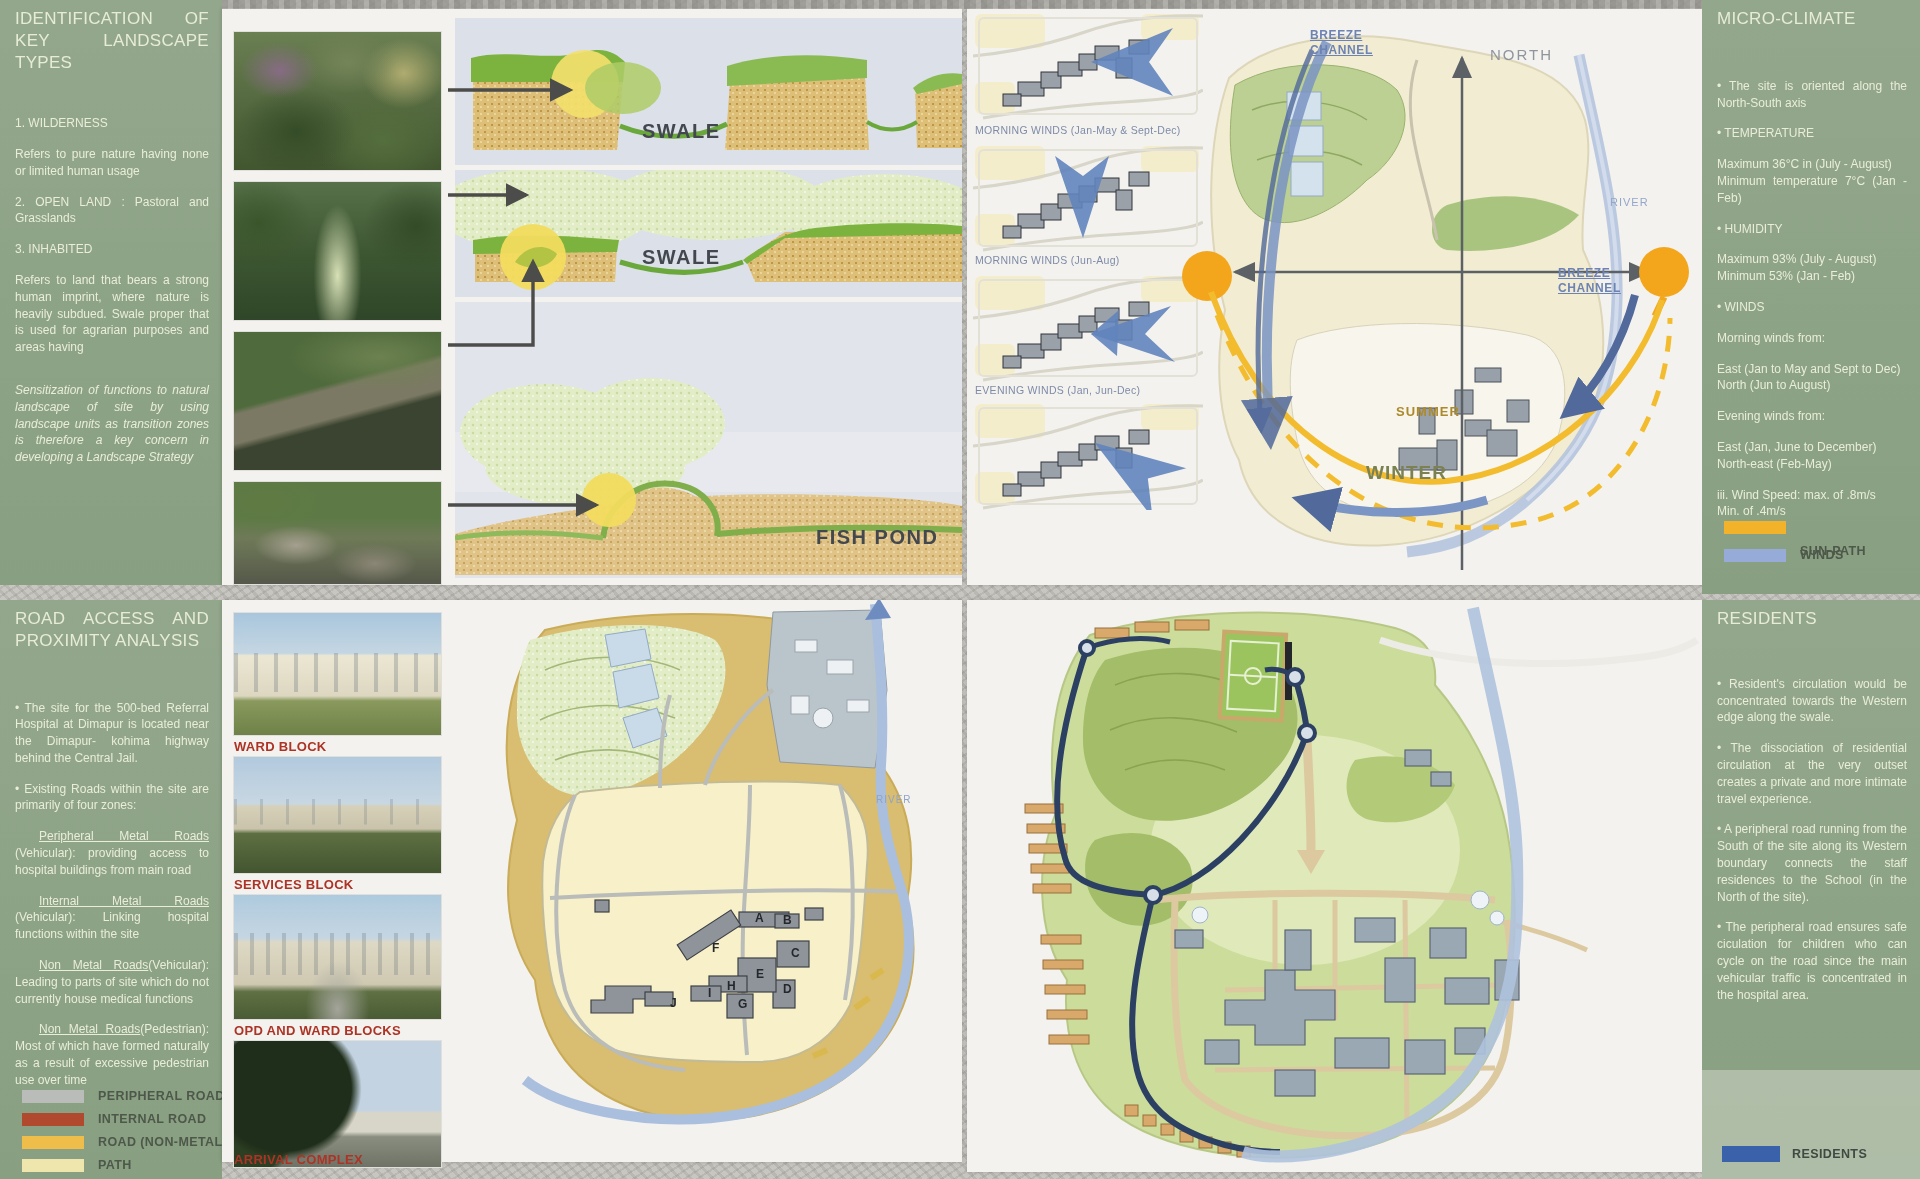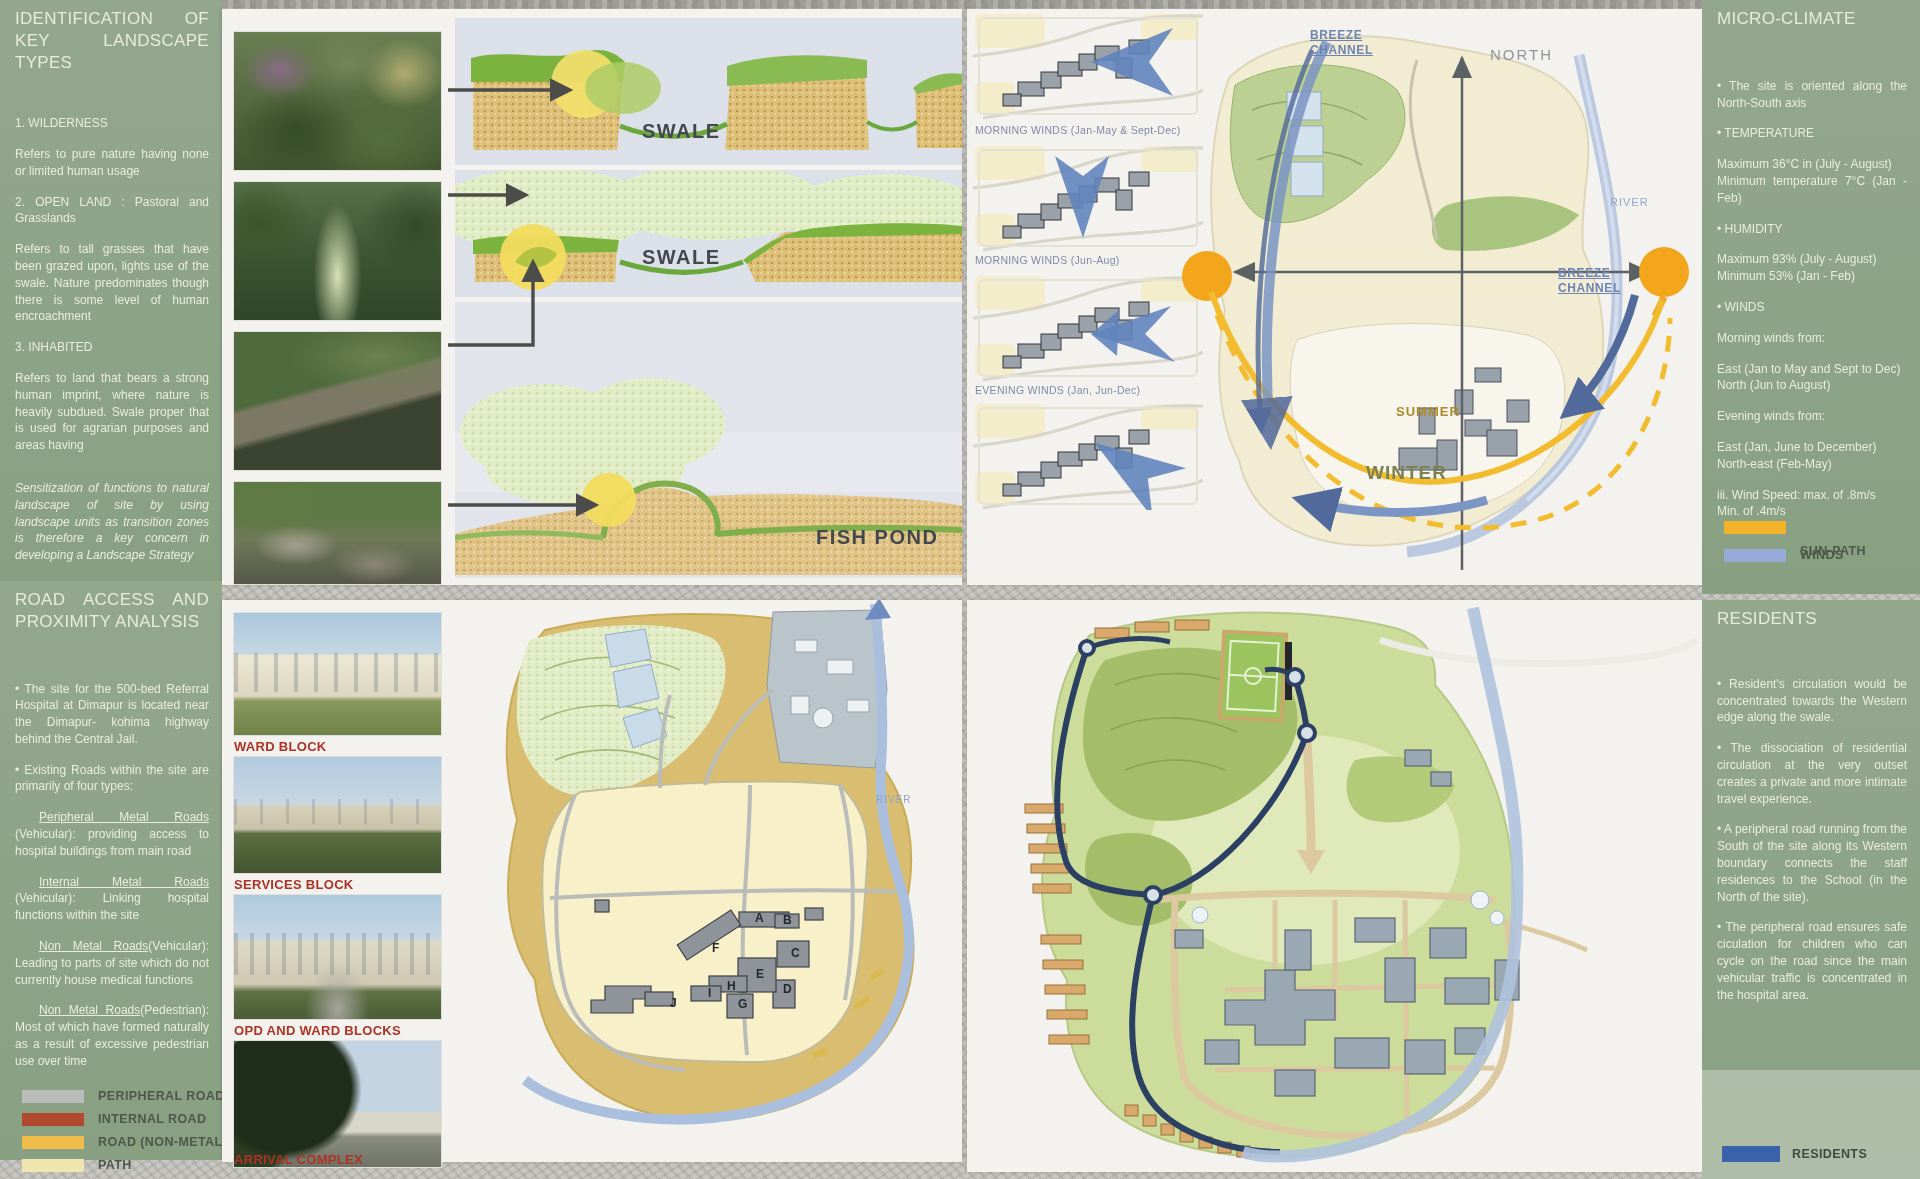--- a/index.html
+++ b/index.html
@@ -115,21 +115,20 @@
         <rect x="6" y="8" rx="5" width="218" height="96" fill="none" stroke="#e3e0d6" stroke-width="2"></rect>
       </g>
     </defs>
   </svg>
 
   <div class="gpanel" style="left:0;top:0;width:222px;height:585px;">
     <div class="title">IDENTIFICATION OF KEY LANDSCAPE TYPES</div>
     <div class="para" style="margin-top:42px">1.   WILDERNESS</div>
     <div class="para">Refers to pure nature having none or limited human usage</div>
     <div class="para">2.   OPEN LAND : Pastoral and Grasslands</div>
-    <div class="para">Refers to tall grasses that have been grazed upon, lights use of the swale. Nature predominates though there is some level of human encroachment</div>
     <div class="para">3.   INHABITED</div>
     <div class="para">Refers to land that bears a strong human imprint, where nature is heavily subdued. Swale proper that is used for agrarian purposes and areas having</div>
     <div class="para it" style="margin-top:26px">Sensitization of functions to natural landscape of site by using landscape units as transition zones is therefore a key concern in developing a Landscape Strategy</div>
   </div>
 
   <div class="paper" style="left:222px;top:8px;width:740px;height:577px;"></div>
 
   <div class="ph" id="tlp1"></div>
   <div class="ph" id="tlp2"></div>
   <div class="ph" id="tlp3"></div>
@@ -291,24 +290,24 @@
     <div class="para">East (Jan, June to December)
 North-east (Feb-May)</div>
     <div class="para">iii.   Wind Speed: max. of .8m/s
 Min. of .4m/s</div>
   </div>
   <div class="lg-swatch" style="left: 1724px; top: 521px; background: rgb(242, 179, 43);"></div>
   <div class="lg-label" style="left:1800px;top:544px">SUN-PATH</div>
   <div class="lg-swatch" style="left: 1724px; top: 549px; background: rgb(151, 171, 217);"></div>
   <div class="lg-label" style="left:1800px;top:548px">WINDS</div>
 
-  <div class="gpanel" style="left:0;top:581px;width:222px;height:579px;">
+  <div class="gpanel" style="left:0;top:600px;width:222px;height:579px;">
     <div class="title">ROAD ACCESS AND PROXIMITY ANALYSIS</div>
     <div class="para" style="margin-top:48px">•   The site for the 500-bed Referral Hospital at Dimapur is located near the Dimapur- kohima highway behind the Central Jail.</div>
-    <div class="para">•   Existing Roads within the site are primarily of four types:</div>
+    <div class="para">•   Existing Roads within the site are primarily of four zones:</div>
     <div class="para"><span class="u">Peripheral Metal Roads</span><span> (Vehicular): providing access to hospital buildings from main road</span></div>
     <div class="para"><span class="u">Internal Metal Roads</span><span> (Vehicular): Linking hospital functions within the site</span></div>
     <div class="para"><span class="u">Non Metal Roads</span><span>(Vehicular): Leading to parts of site which do not currently house medical functions</span></div>
     <div class="para"><span class="u">Non Metal Roads</span><span>(Pedestrian): Most of which have formed naturally as a result of excessive pedestrian use over time</span></div>
   </div>
   <div class="lg-swatch" style="left: 22px; top: 1090px; background: rgb(185, 188, 184);"></div>
   <div class="lg-label" style="left:98px;top:1089px">PERIPHERAL ROAD</div>
   <div class="lg-swatch" style="left: 22px; top: 1113px; background: rgb(176, 73, 46);"></div>
   <div class="lg-label" style="left:98px;top:1112px">INTERNAL ROAD</div>
   <div class="lg-swatch" style="left: 22px; top: 1136px; background: rgb(238, 189, 74);"></div>

